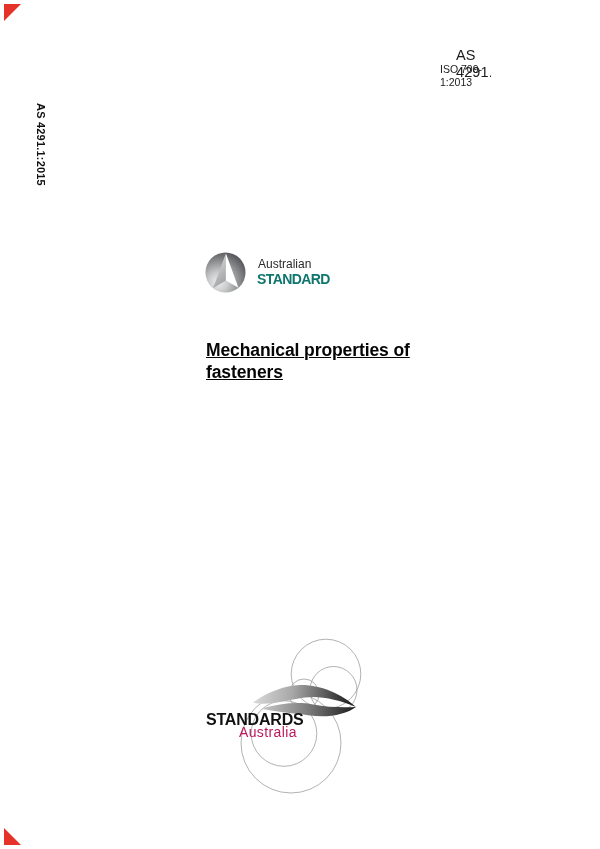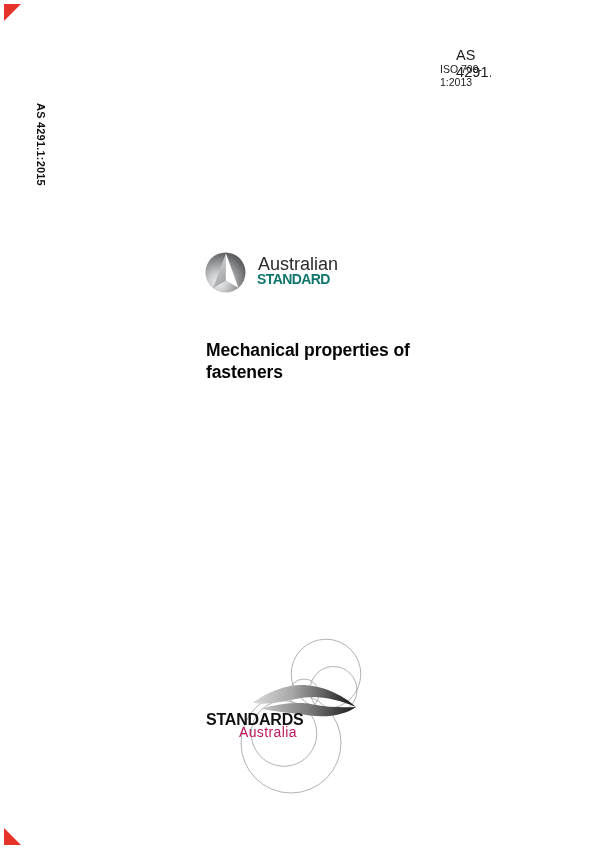--- a/index.html
+++ b/index.html
@@ -14,27 +14,27 @@
   
   .hdr-as{position:absolute;left:456px;top:47px;font-size:14.5px;line-height:17px;
           color:#1b1b1b;letter-spacing:.1px;}
   .hdr-iso{position:absolute;left:440px;top:63px;font-size:10.5px;line-height:13px;color:#1b1b1b;}
   
   .spine{position:absolute;left:47px;top:103px;font-size:11px;font-weight:bold;
          line-height:13px;color:#111;transform:rotate(90deg);transform-origin:0 0;
          letter-spacing:.2px;white-space:nowrap;}
   
   .as-logo-sphere{position:absolute;left:205px;top:252px;width:41px;height:41px;}
-  .as-logo-line1{position:absolute;left:258px;top:256px;font-size:18px;line-height:17px;
+  .as-logo-line1{position:absolute;left:258px;top:256px;font-size:12px;line-height:17px;
                  color:#2a2a2c;}
   .as-logo-line2{position:absolute;left:257px;top:269px;font-size:14px;line-height:21px;
                  font-weight:bold;color:#0f766e;letter-spacing:-.6px;}
   
   .title-block{position:absolute;left:206px;top:339px;font-size:17.5px;line-height:22.4px;
-               font-weight:bold;color:#050505;letter-spacing:-.1px;}
+               font-weight:bold;color:#050505;letter-spacing:-.1px;text-decoration:underline;}
   .part-line{position:absolute;left:206px;top:398px;font-size:17.5px;line-height:22.4px;
              font-weight:bold;color:#050505;white-space:pre;letter-spacing:-.1px;}
   
   .swirl{position:absolute;left:225px;top:628px;width:150px;height:172px;}
   .ftr-org{position:absolute;left:206px;top:712px;width:92px;font-size:16px;line-height:15px;
            font-weight:bold;color:#111;letter-spacing:-.2px;}
   .ftr-sub{position:absolute;left:206px;top:725px;width:91px;text-align:right;font-size:14px;
            line-height:15px;color:#be185d;letter-spacing:.4px;}
 </style>
 </head>

